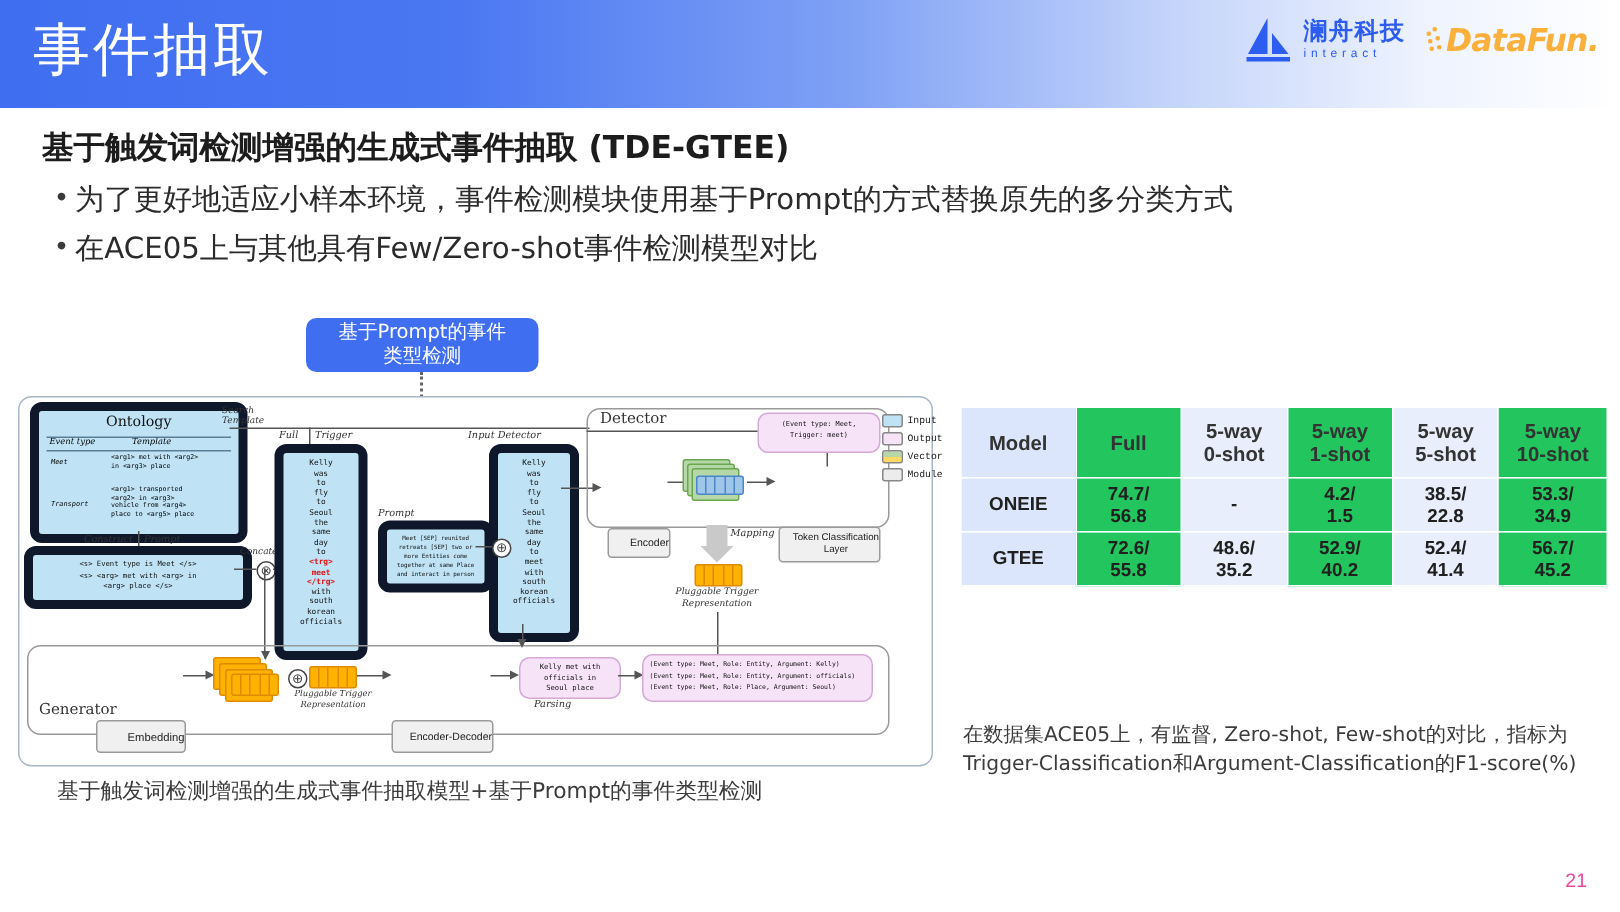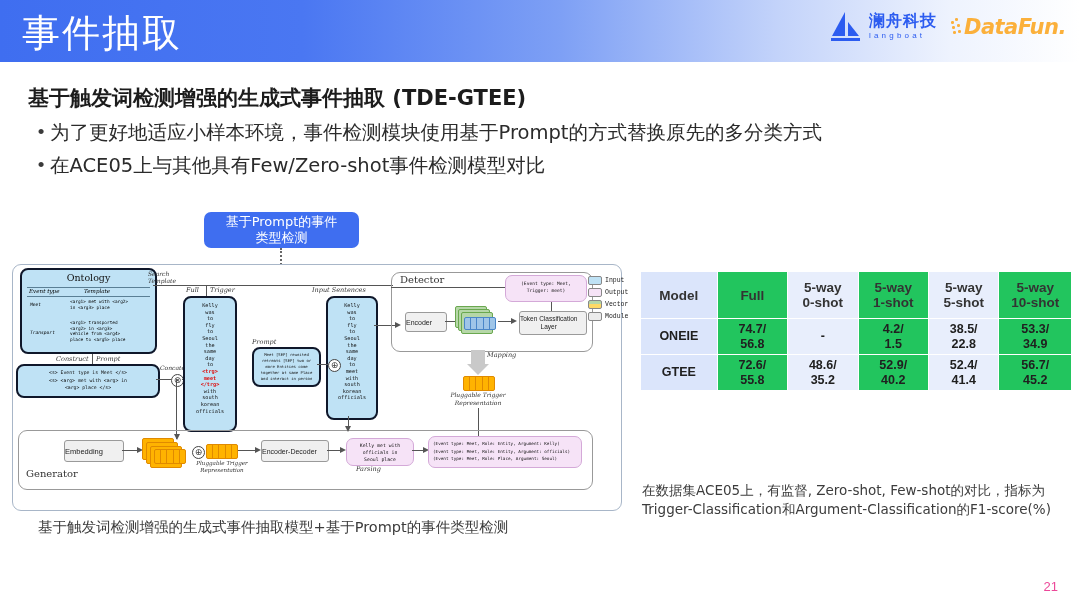--- a/index.html
+++ b/index.html
@@ -5,33 +5,33 @@
   html,body{margin:0;padding:0;}
   body{
     width:1080px;height:608px;
     background:#ffffff;
     font-family:"Liberation Sans","DejaVu Sans",sans-serif;
     overflow:hidden;
     position:relative;
   }
   
   .header{
-    position:absolute;left:0;top:0;width:1080px;height:62px;
+    position:absolute;left:0;top:0;width:1080px;height:72px;
     background:linear-gradient(90deg,#3f6ef0 0%,#4a77f2 28%,#7ea0f5 52%,#c3d3fa 72%,#eef3fe 88%,#ffffff 100%);
   }
   .header-title{
     position:absolute;left:22px;top:8px;
     font-size:38px;color:#ffffff;letter-spacing:2px;
     font-family:"DejaVu Sans","Liberation Sans",sans-serif;
   }
   .logos{position:absolute;right:14px;top:10px;display:flex;align-items:center;gap:14px;}
   .lb-logo{display:flex;align-items:center;gap:6px;}
   .lb-mark{width:34px;height:34px;position:relative;}
   .lb-text{display:flex;flex-direction:column;line-height:1;}
-  .lb-cn{font-size:16px;font-weight:bold;color:#2c5cf0;letter-spacing:1px;font-family:Liberation Mono, monospace;}
+  .lb-cn{font-size:16px;font-weight:bold;color:#2c5cf0;letter-spacing:1px;font-family:Liberation Sans, sans-serif;}
   .lb-en{font-size:8px;color:#2c5cf0;letter-spacing:3.2px;margin-top:2px;font-family:"Liberation Sans",sans-serif;}
   .df-logo{display:flex;align-items:center;}
   .df-text{font-size:21px;font-weight:bold;font-style:italic;color:#fbb03b;letter-spacing:-0.5px;font-family:"DejaVu Sans",sans-serif;}
   .df-dots{position:relative;width:12px;height:18px;margin-right:1px;}
   .df-dots i{position:absolute;background:#fbb03b;border-radius:50%;width:2.6px;height:2.6px;display:block;}
 
   
   .sec-title{
     position:absolute;left:28px;top:84px;
     font-size:21px;font-weight:bold;color:#1c1c1c;
@@ -47,23 +47,23 @@
   .dg-outer{position:absolute;left:4px;top:52px;width:608px;height:245px;border:1px solid #a8b6c8;border-radius:9px;background:#fff;}
   .callout{
     position:absolute;left:196px;top:0px;width:155px;height:36px;
     background:#3f6ef0;border-radius:7px;color:#fff;
     display:flex;align-items:center;justify-content:center;text-align:center;
     font-size:13px;line-height:16px;font-family:"DejaVu Sans",sans-serif;
   }
   .dashline{position:absolute;left:272px;top:36px;width:0;height:84px;border-left:2px dotted #666;}
   .dasharrow{position:absolute;left:267px;top:118px;width:0;height:0;border-left:5px solid transparent;border-right:5px solid transparent;border-top:8px solid #555;}
 
-  .box-blue{position:absolute;background:#bfe2f5;border:2px solid #0f172a;border-radius:8px;}
+  .box-blue{position:absolute;background:#bfe2f5;border:6px solid #0f172a;border-radius:8px;}
   .box-gray{position:absolute;background:#f0f0f0;border:1px solid #9a9a9a;border-radius:3px;
-    display:flex;align-items:center;justify-content:flex-start;text-align:center;color:#222;}
+    display:flex;align-items:center;justify-content:flex-end;text-align:center;color:#222;margin-top:40px;}
   .box-pink{position:absolute;background:#f6e3f7;border:1px solid #d4a9d8;border-radius:7px;}
   .lbl-i{position:absolute;font-style:italic;color:#333;font-family:"DejaVu Serif","Liberation Serif",serif;}
   .lbl-n{position:absolute;color:#333;font-family:"DejaVu Serif","Liberation Serif",serif;}
   .mono{font-family:"DejaVu Sans Mono","Liberation Mono",monospace;}
   .rule{position:absolute;background:#555;}
   .arrowR{position:absolute;width:0;height:0;border-top:3.5px solid transparent;border-bottom:3.5px solid transparent;border-left:6px solid #555;}
   .arrowD{position:absolute;width:0;height:0;border-left:3.5px solid transparent;border-right:3.5px solid transparent;border-top:6px solid #555;}
 
   .word-col{position:absolute;text-align:center;font-size:5.2px;line-height:6.6px;color:#111;}
   .trg{color:#d11;font-weight:bold;}
@@ -113,21 +113,21 @@
     <div class="lb-logo">
       <div class="lb-mark">
         <svg width="34" height="34" viewBox="0 0 34 34">
           <path d="M16 2 L16 26 L3 26 Z" fill="#2c5cf0"></path>
           <path d="M19 12 L19 26 L30 26 Z" fill="#2c5cf0"></path>
           <rect x="2" y="28" width="29" height="3" fill="#2c5cf0"></rect>
         </svg>
       </div>
       <div class="lb-text">
         <span class="lb-cn">澜舟科技</span>
-        <span class="lb-en">langboat</span>
+        <span class="lb-en">interact</span>
       </div>
     </div>
     <div class="df-logo">
       <span class="df-dots">
         <i style="left:0;top:3px"></i>
           <i style="left:4px;top:0px"></i>
           <i style="left:1px;top:8px"></i>
         <i style="left:6px;top:6px"></i>
           <i style="left:2px;top:13px"></i>
           <i style="left:7px;top:12px"></i>
@@ -216,21 +216,21 @@
         <div class="trg">&lt;trg&gt;</div>
         <div class="trg">meet</div>
         <div class="trg">&lt;/trg&gt;</div>
         <div>with</div>
         <div>south</div>
         <div>korean</div>
         <div>officials</div>
       </div>
   </div>
 
-  <div class="lbl-i" style="left:304px;top:74px;font-size:6.5px;">Input Sentences</div>
+  <div class="lbl-i" style="left:304px;top:74px;font-size:6.5px;">Input Detector</div>
   <div class="box-blue" style="left:318px;top:84px;width:48px;height:120px;">
     <div class="word-col mono" id="is-words" style="left:0;top:4px;width:48px;">
         <div>Kelly</div>
         <div>was</div>
         <div>to</div>
         <div>fly</div>
         <div>to</div>
         <div>Seoul</div>
         <div>the</div>
         <div>same</div>

